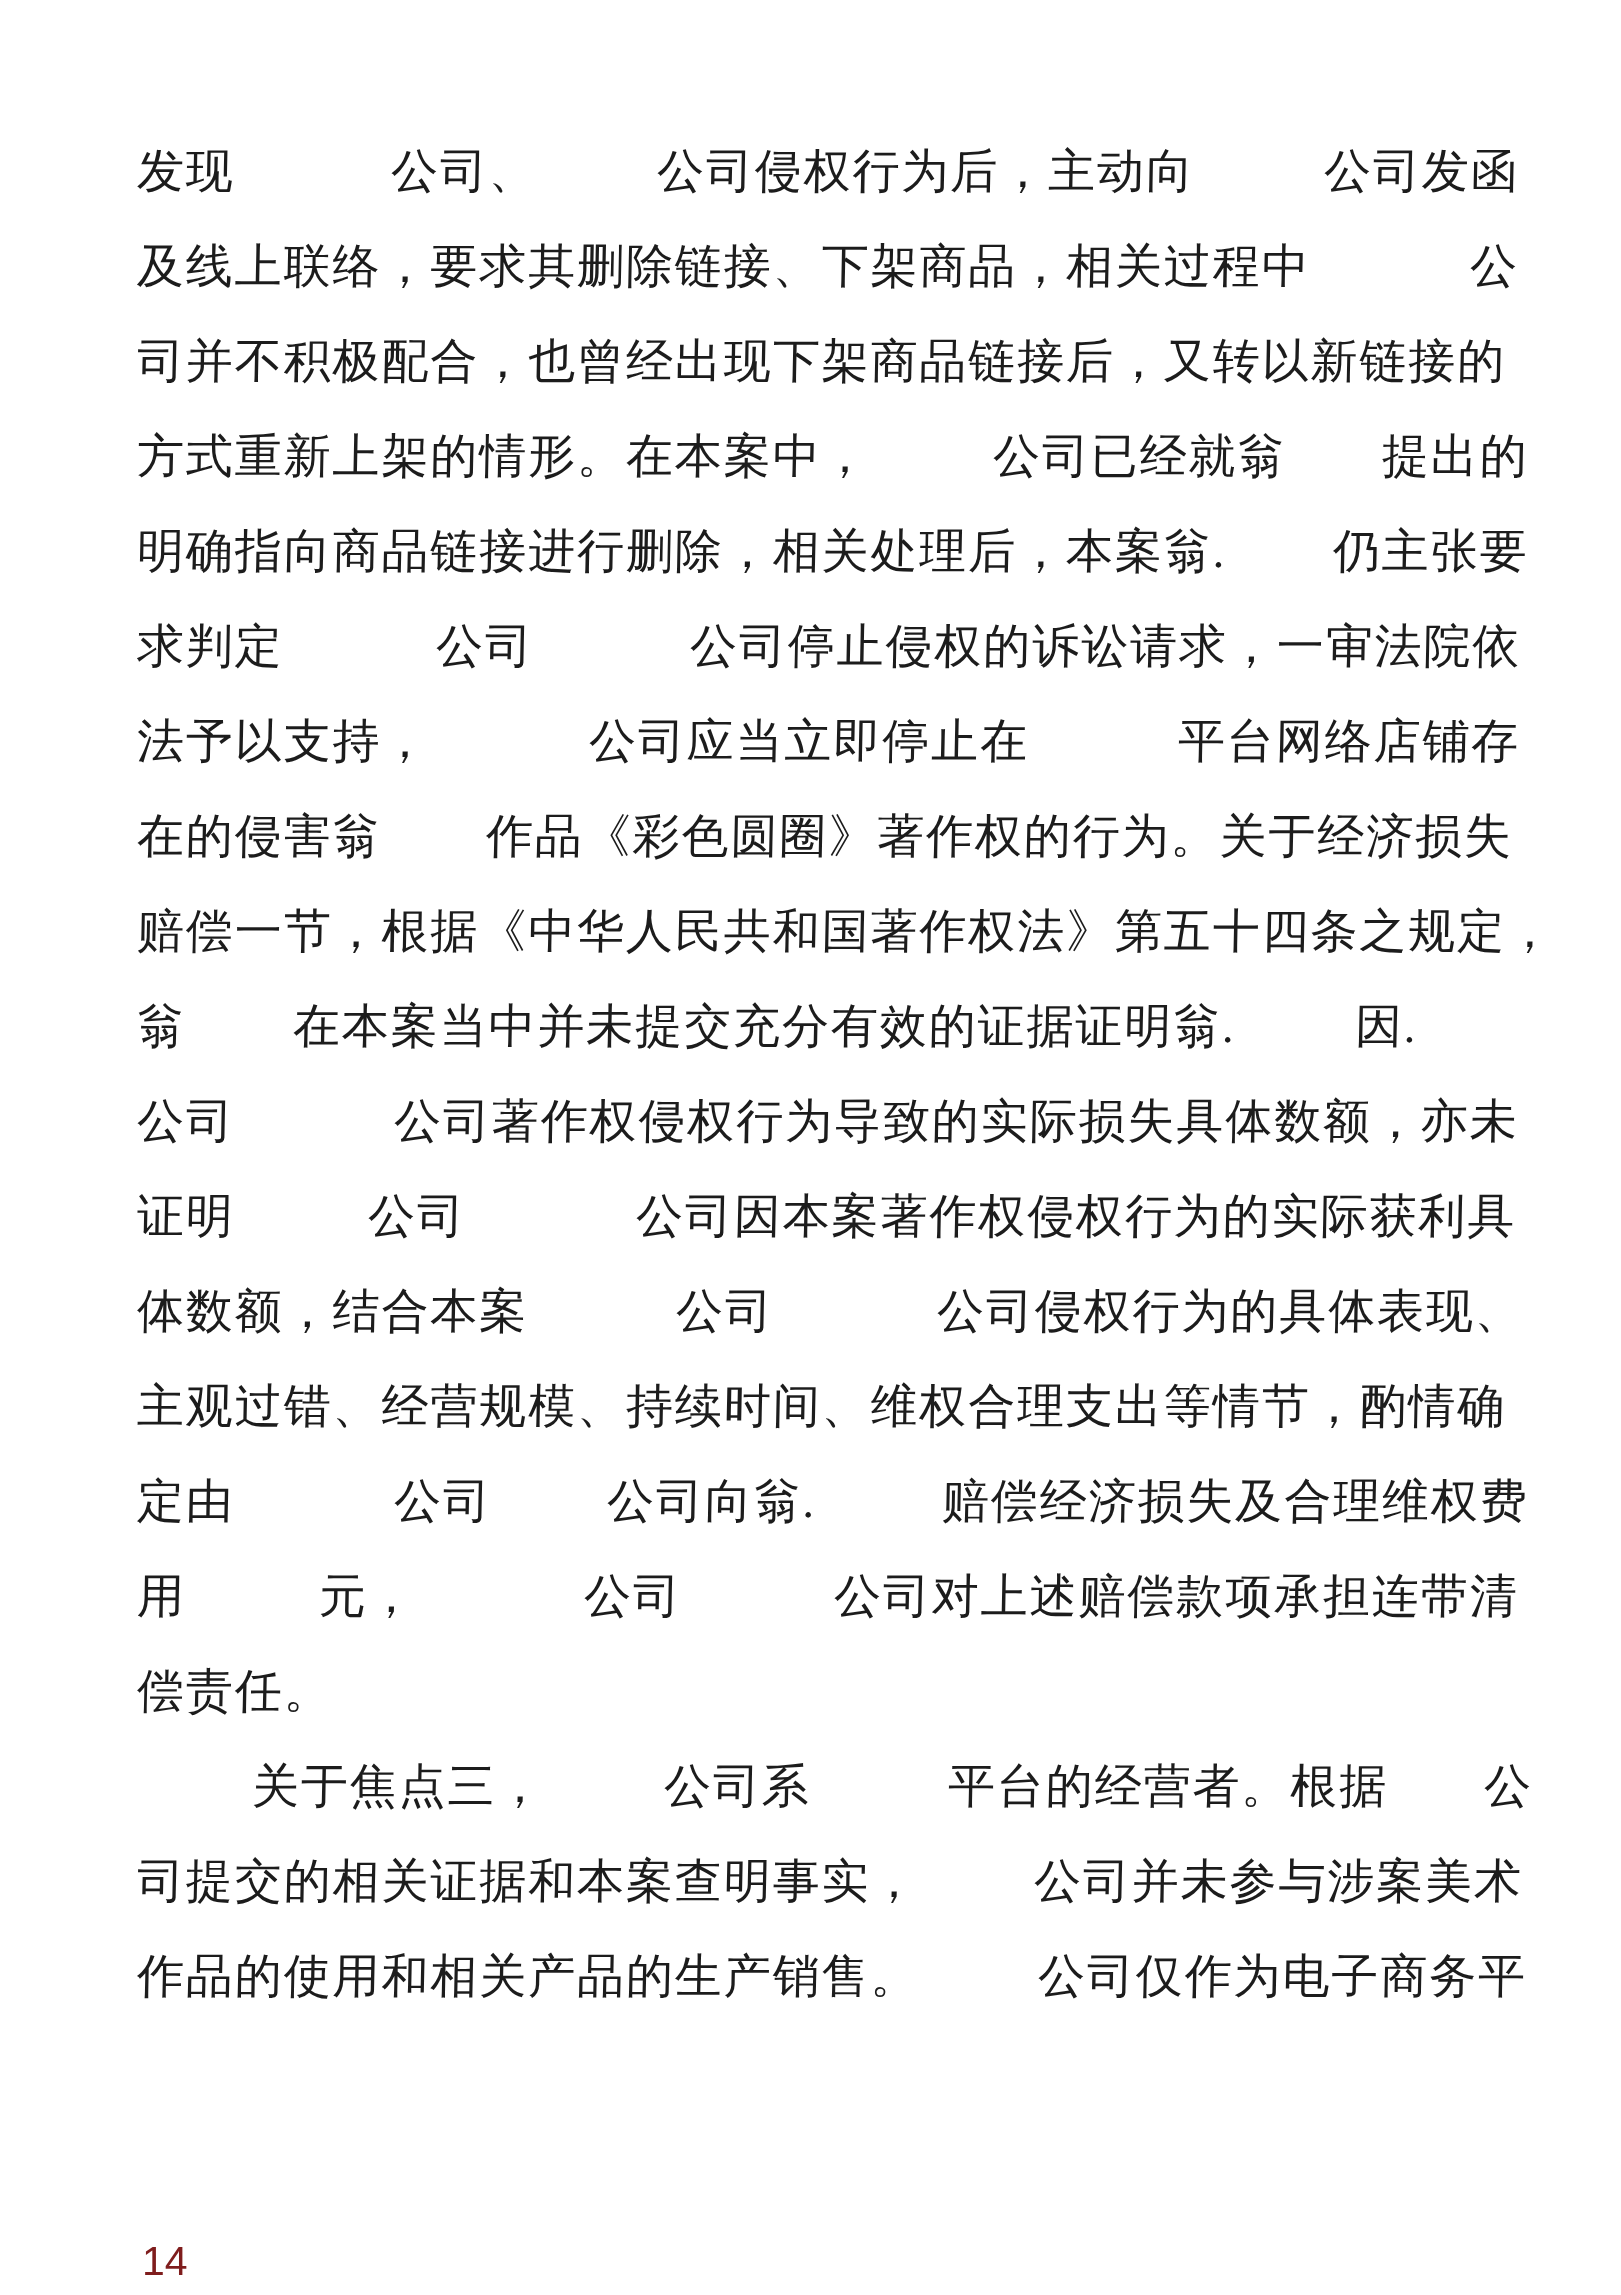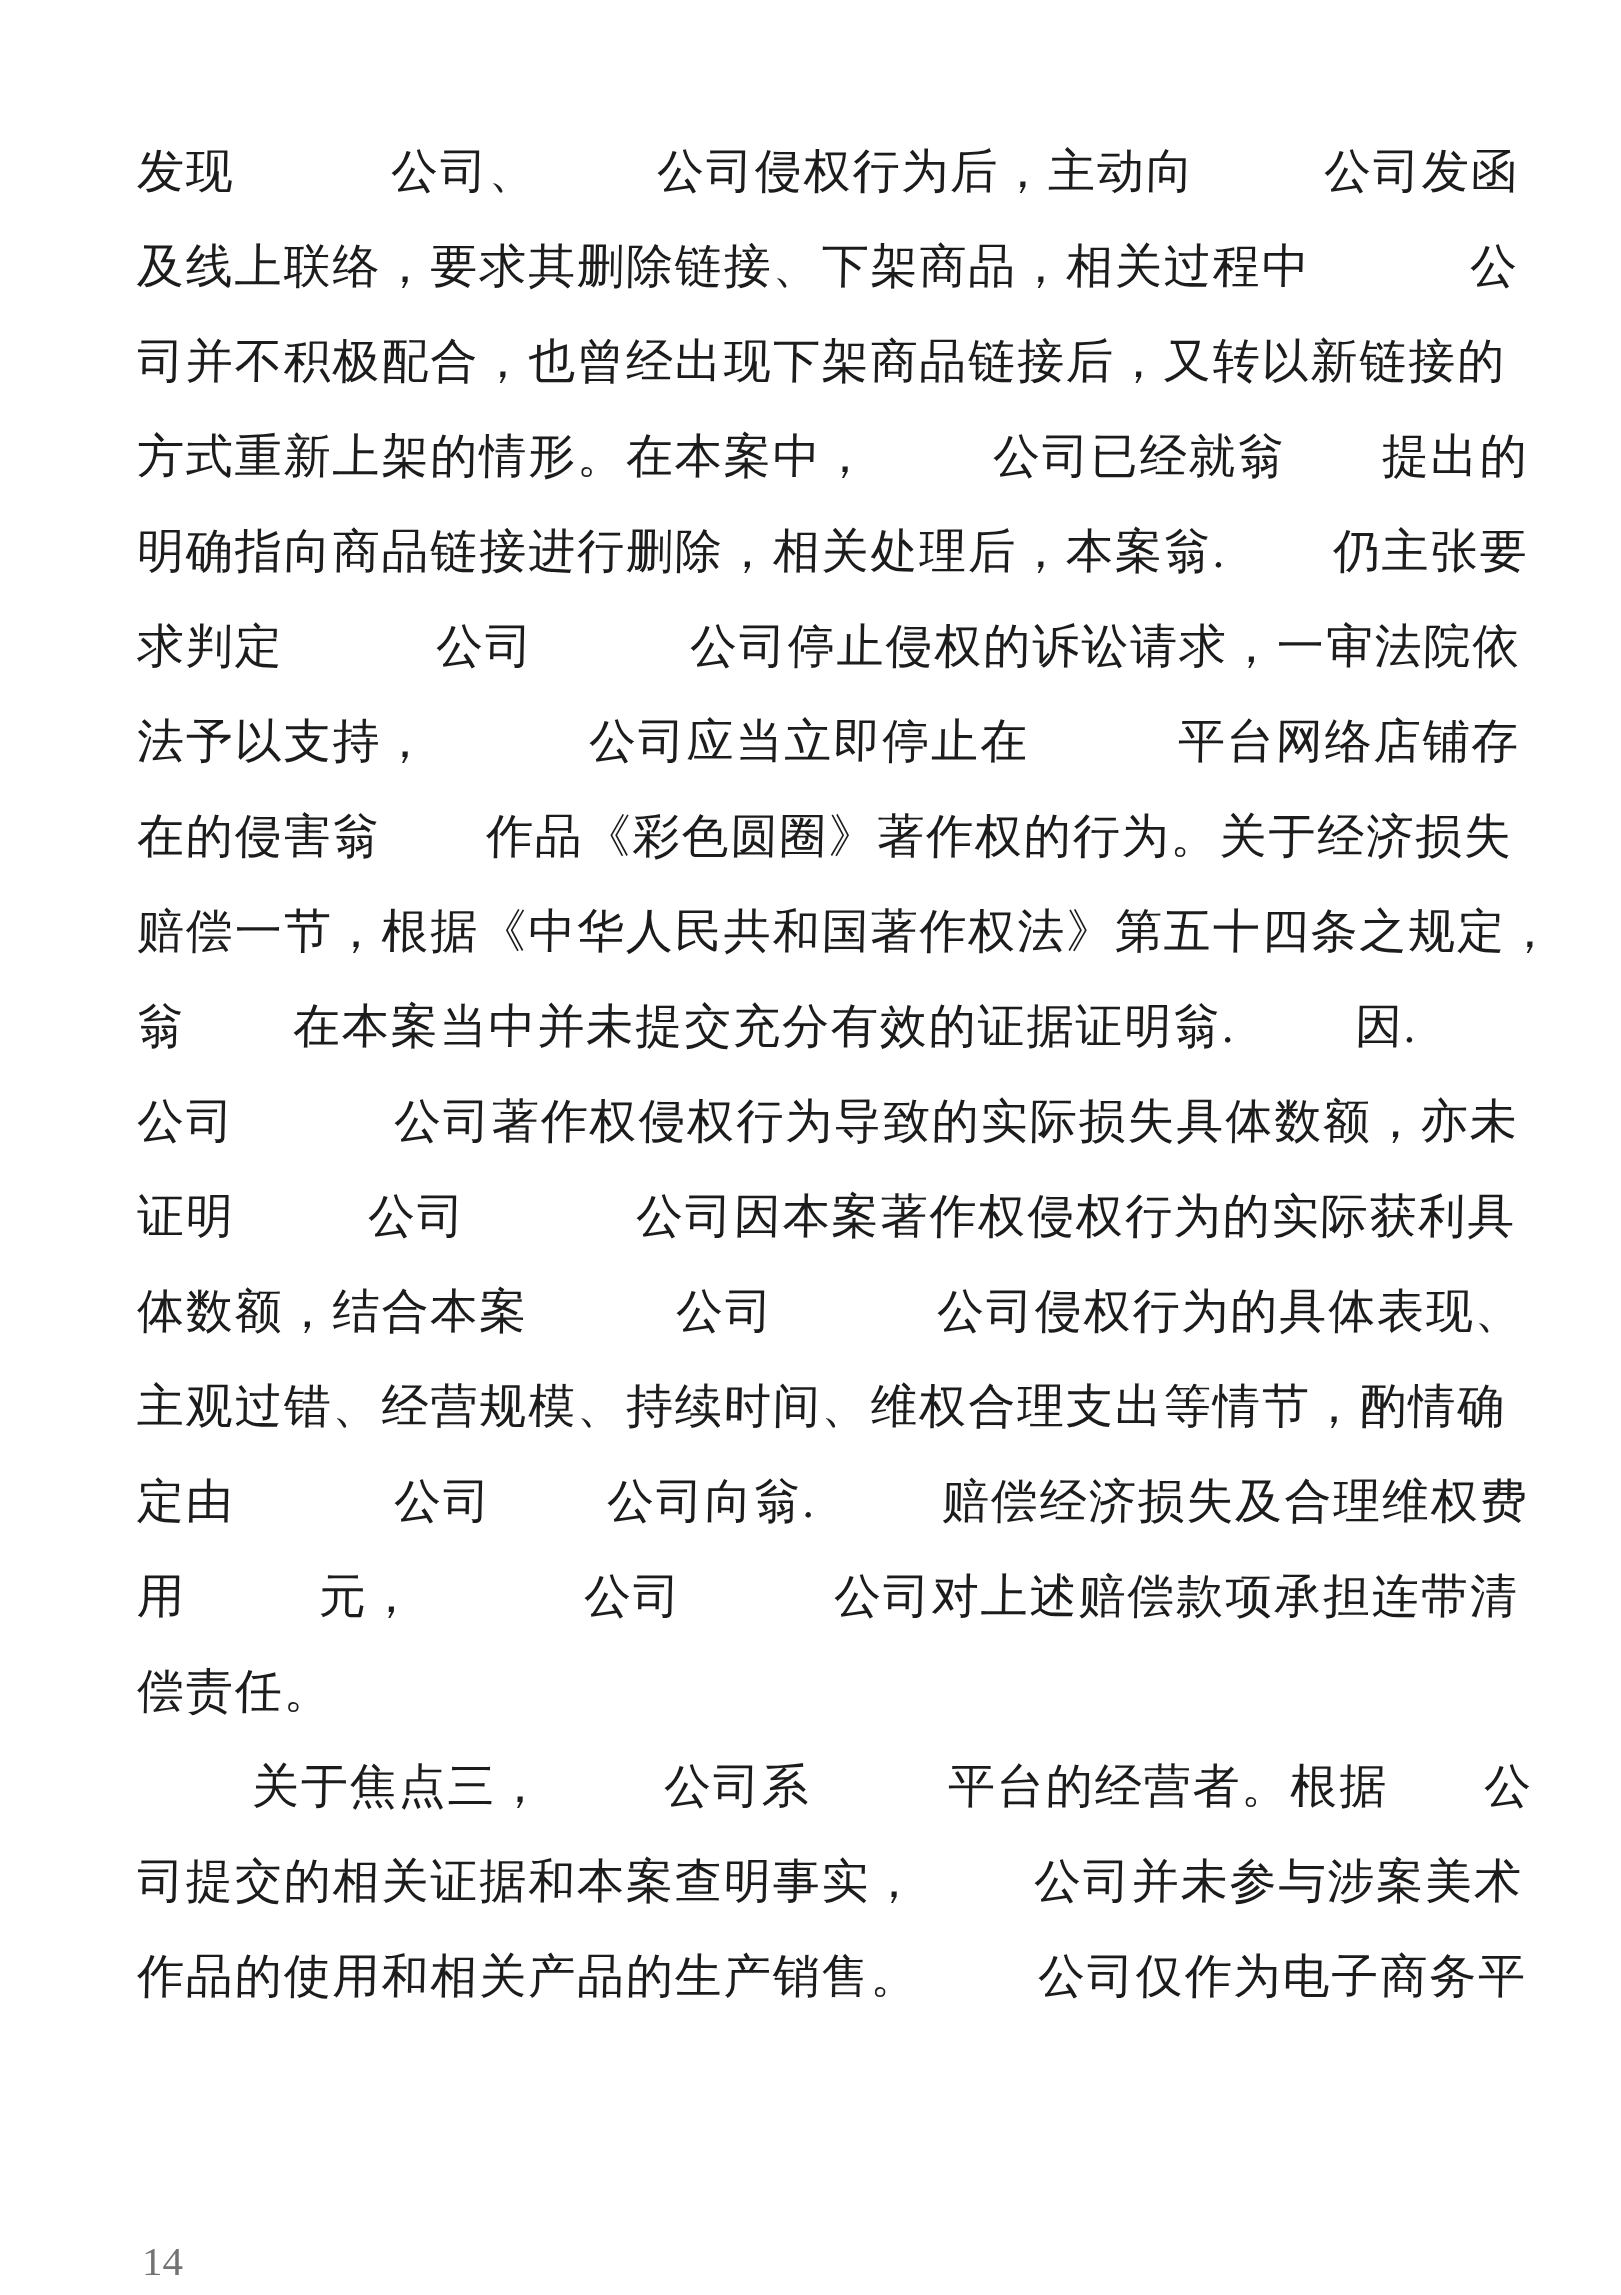--- a/index.html
+++ b/index.html
@@ -37,22 +37,22 @@
   .doc-line .gap {
     display: inline-block;
     height: 0.7px;
   }
   .page-number {
     position: absolute;
     left: 142px;
     top: 2239px;
     font-size: 41px;
     line-height: 44px;
-    color: #737373;
-    font-family: Liberation Serif, serif;
+    color: #7f1d1d;
+    font-family: Liberation Sans, sans-serif;
   }
 </style>
 </head>
 <body>
 
 <div class="page">
 
   <div class="text-block">
       <div class="doc-line"><span class="seg">发现</span><span class="gap" style="width: 156px;"></span><span class="seg">公司、</span><span class="gap" style="width: 119px;"></span><span class="seg">公司侵权行为后，主动向</span><span class="gap" style="width: 130px;"></span><span class="seg">公司发函</span></div>
       <div class="doc-line"><span class="seg">及线上联络，要求其删除链接、下架商品，相关过程中</span><span class="gap" style="width: 159px;"></span><span class="seg">公</span></div>

